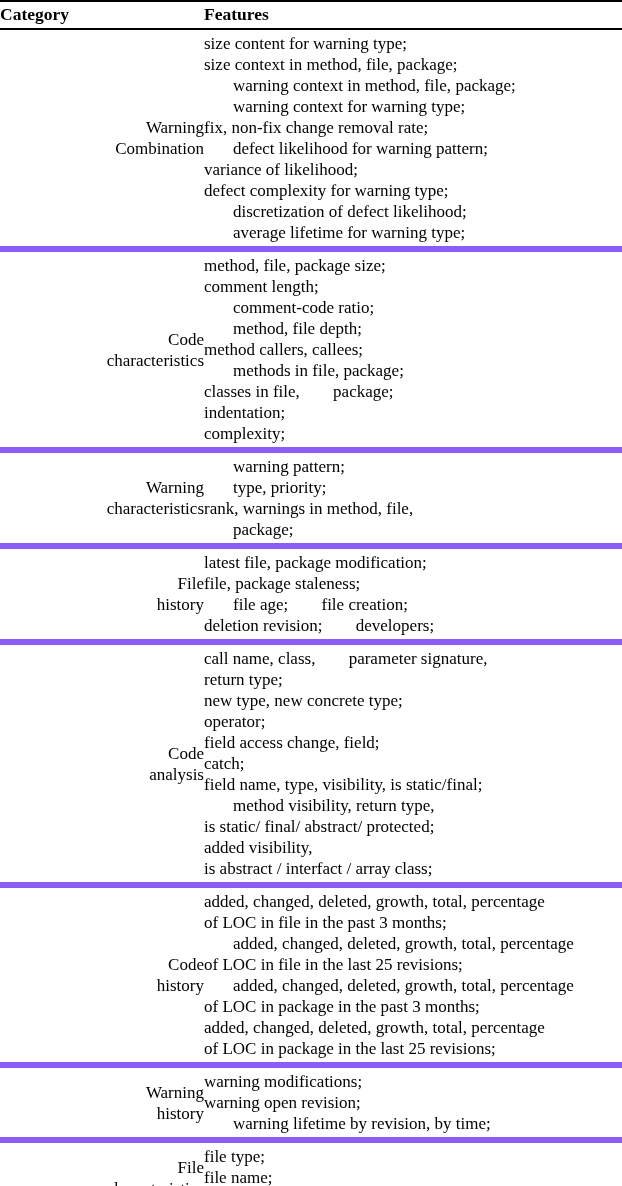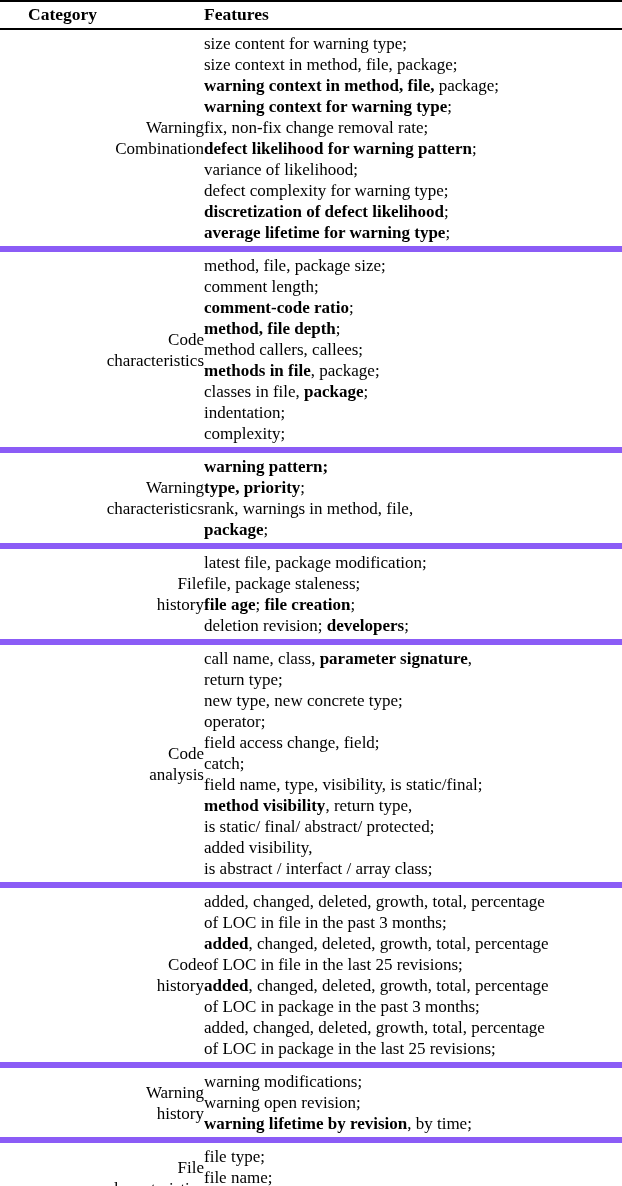--- a/index.html
+++ b/index.html
@@ -23,30 +23,30 @@
   .paper-table col.cat-col   { width: 204px; }
   .paper-table col.feat-col  { width: 418px; }
   thead th {
     text-align: left;
     font-weight: bold;
     font-size: 17.5px;
     padding: 2px 0 3px 0;
     border-bottom: 2.5px solid #000000;
     line-height: 21px;
   }
-  thead th.cat-h { padding-left: 28px; }
+  thead th.cat-h { }
   tbody tr + tr td { border-top: 6px solid #8b5cf6; }
   td {
     vertical-align: middle;
     padding: 3px 0 3px 0;
   }
   td.cat-cell { padding-left: 28px; text-align: right; }
   .cat-line  { line-height: 21px; }
   .feat-line { line-height: 21px; white-space: nowrap; }
-  .bold { font-weight: bold; }
+  .bold { font-weight: normal; margin-left: 29px; }
 </style>
 </head>
 <body>
 
 <table class="paper-table">
   <colgroup>
     <col class="cat-col">
     <col class="feat-col">
   </colgroup>
   <thead>

